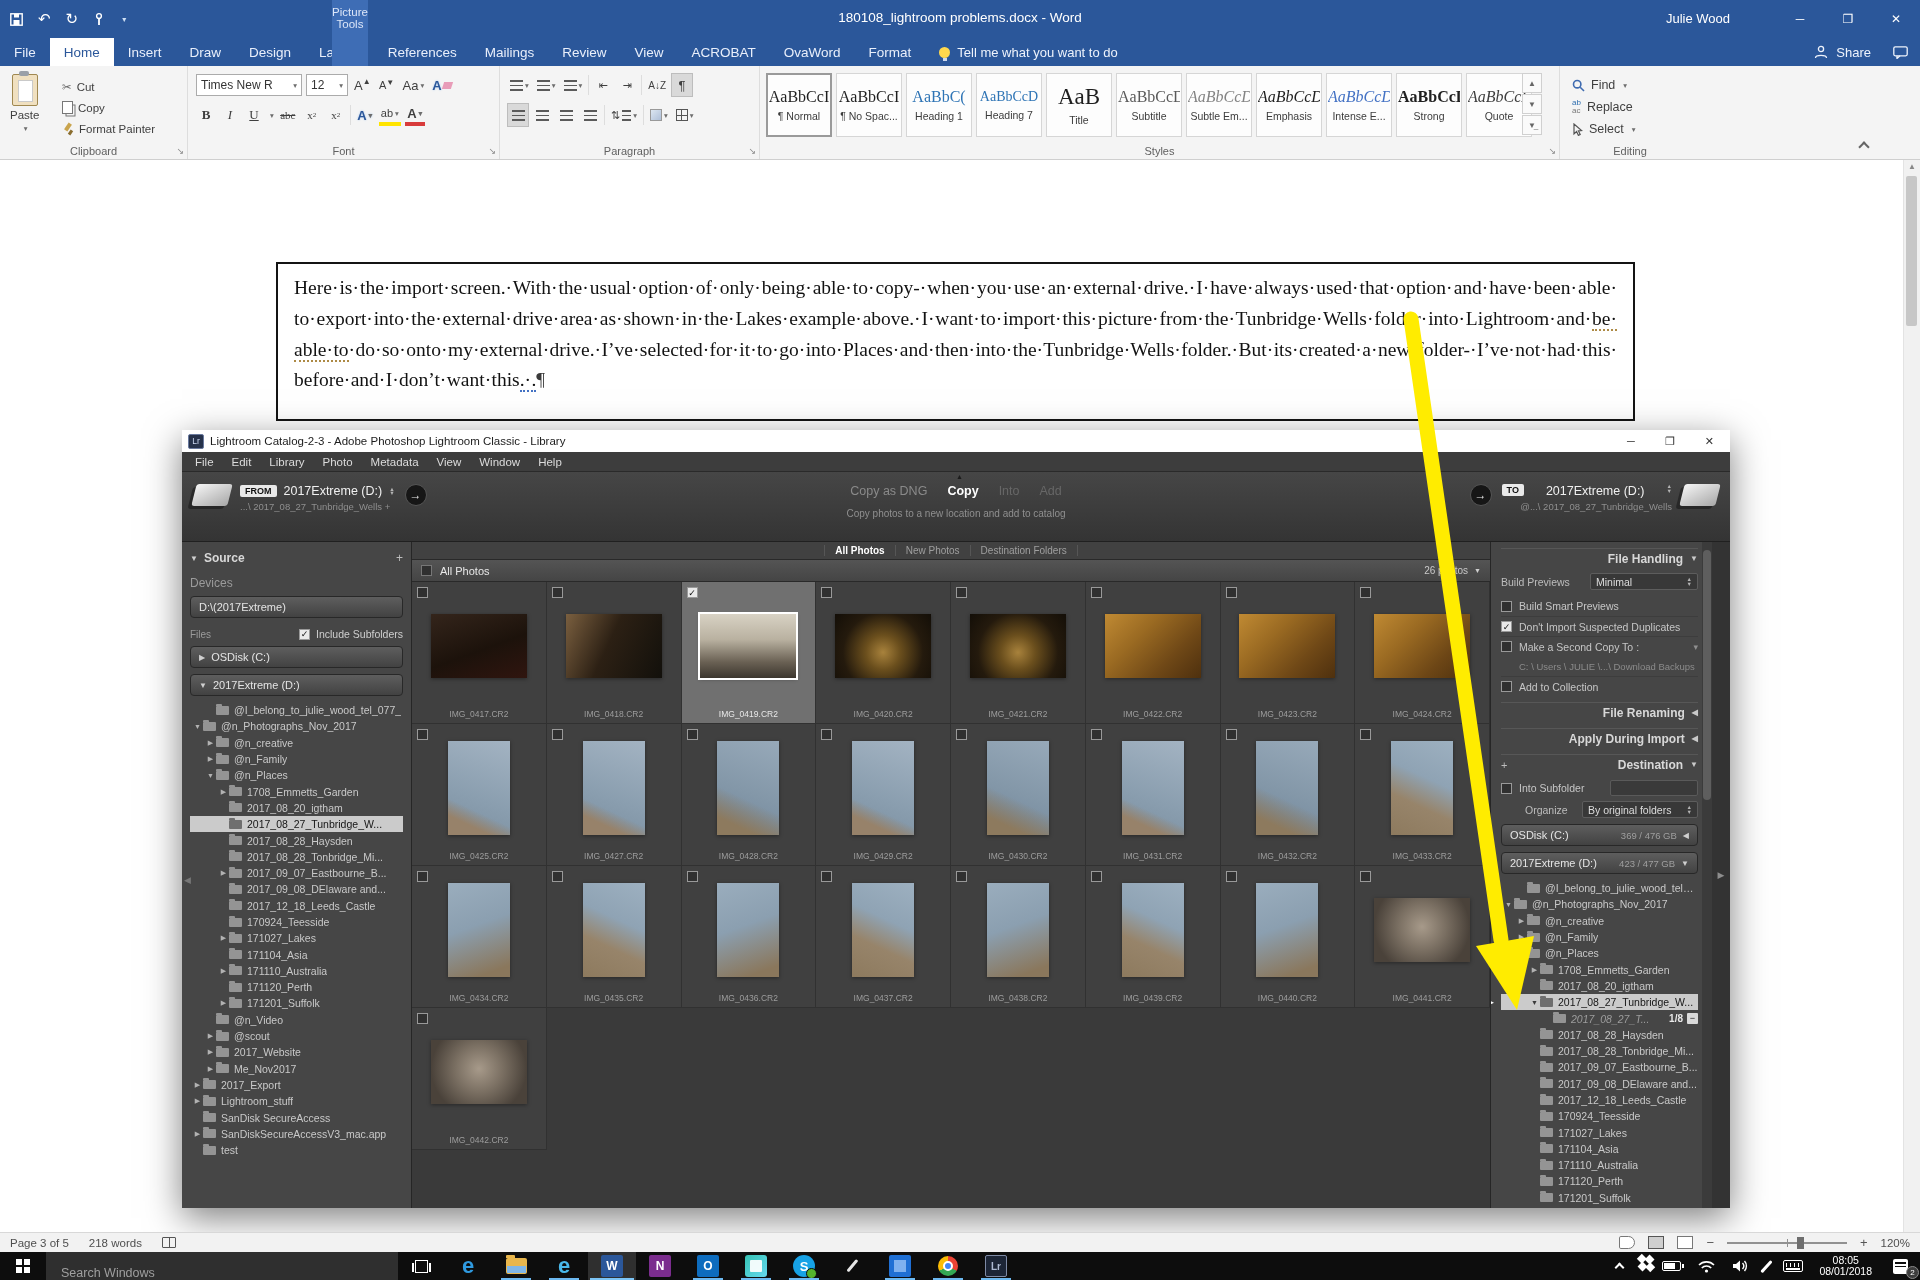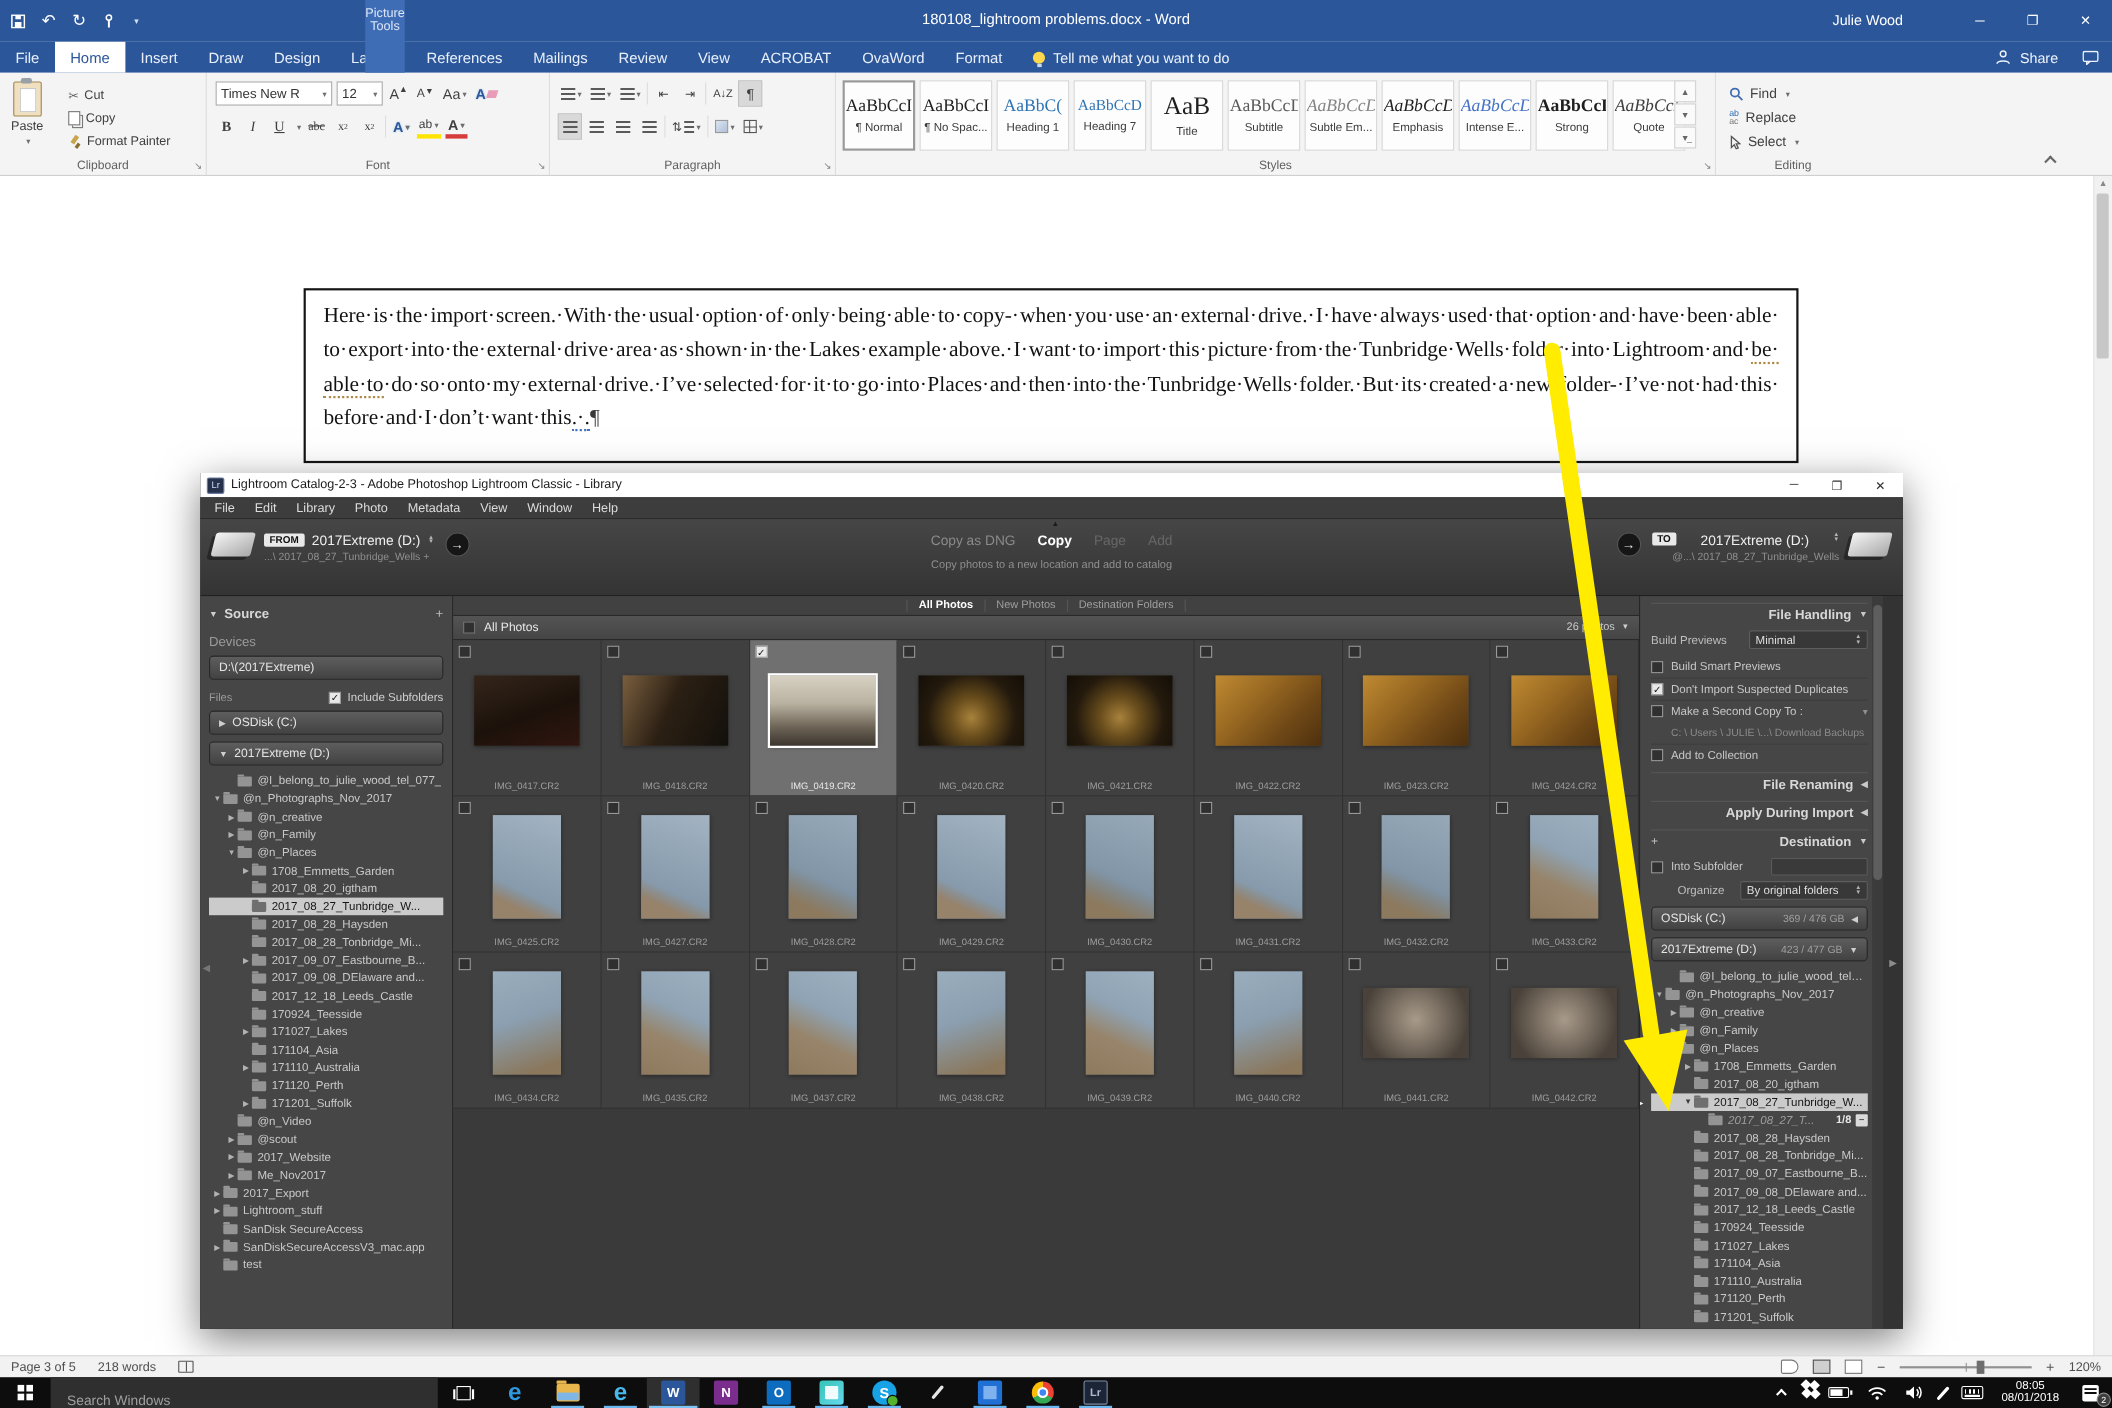--- a/index.html
+++ b/index.html
@@ -539,21 +539,21 @@
               <span>▼</span>
             </span>
         </div>
         <div class="path-line">...\ 2017_08_27_Tunbridge_Wells  +</div>
       </div>
       <span class="go-circle">→</span>
     </div>
     <div id="methods">
         <span class="m">Copy as DNG</span>
         <span class="m active">Copy</span>
-        <span class="m dim">Page</span>
+        <span class="m dim">Into</span>
         <span class="m dim">Add</span>
       </div>
     <div id="method-desc">Copy photos to a new location and add to catalog</div>
     <div id="to-cluster">
       <span class="go-circle">→</span>
       <div style="text-align:right">
         <div style="display:flex;align-items:flex-start;gap:22px;justify-content:flex-end">
           <span class="badge">TO</span>
           <span class="device-name">2017Extreme (D:)</span>
           <span class="spin">
@@ -835,20 +835,25 @@
           </div>
           <div class="cell">
             <span class="cb"></span>
             <div class="thumb stone2 portrait"></div>
             <div class="pname">IMG_0434.CR2</div>
           </div>
           <div class="cell">
             <span class="cb"></span>
             <div class="thumb stone1 portrait"></div>
             <div class="pname">IMG_0435.CR2</div>
+          </div>
+          <div class="cell">
+            <span class="cb"></span>
+            <div class="thumb stone2 portrait"></div>
+            <div class="pname">IMG_0436.CR2</div>
           </div>
           <div class="cell">
             <span class="cb"></span>
             <div class="thumb stone1 portrait"></div>
             <div class="pname">IMG_0437.CR2</div>
           </div>
           <div class="cell">
             <span class="cb"></span>
             <div class="thumb stone2 portrait"></div>
             <div class="pname">IMG_0438.CR2</div>

